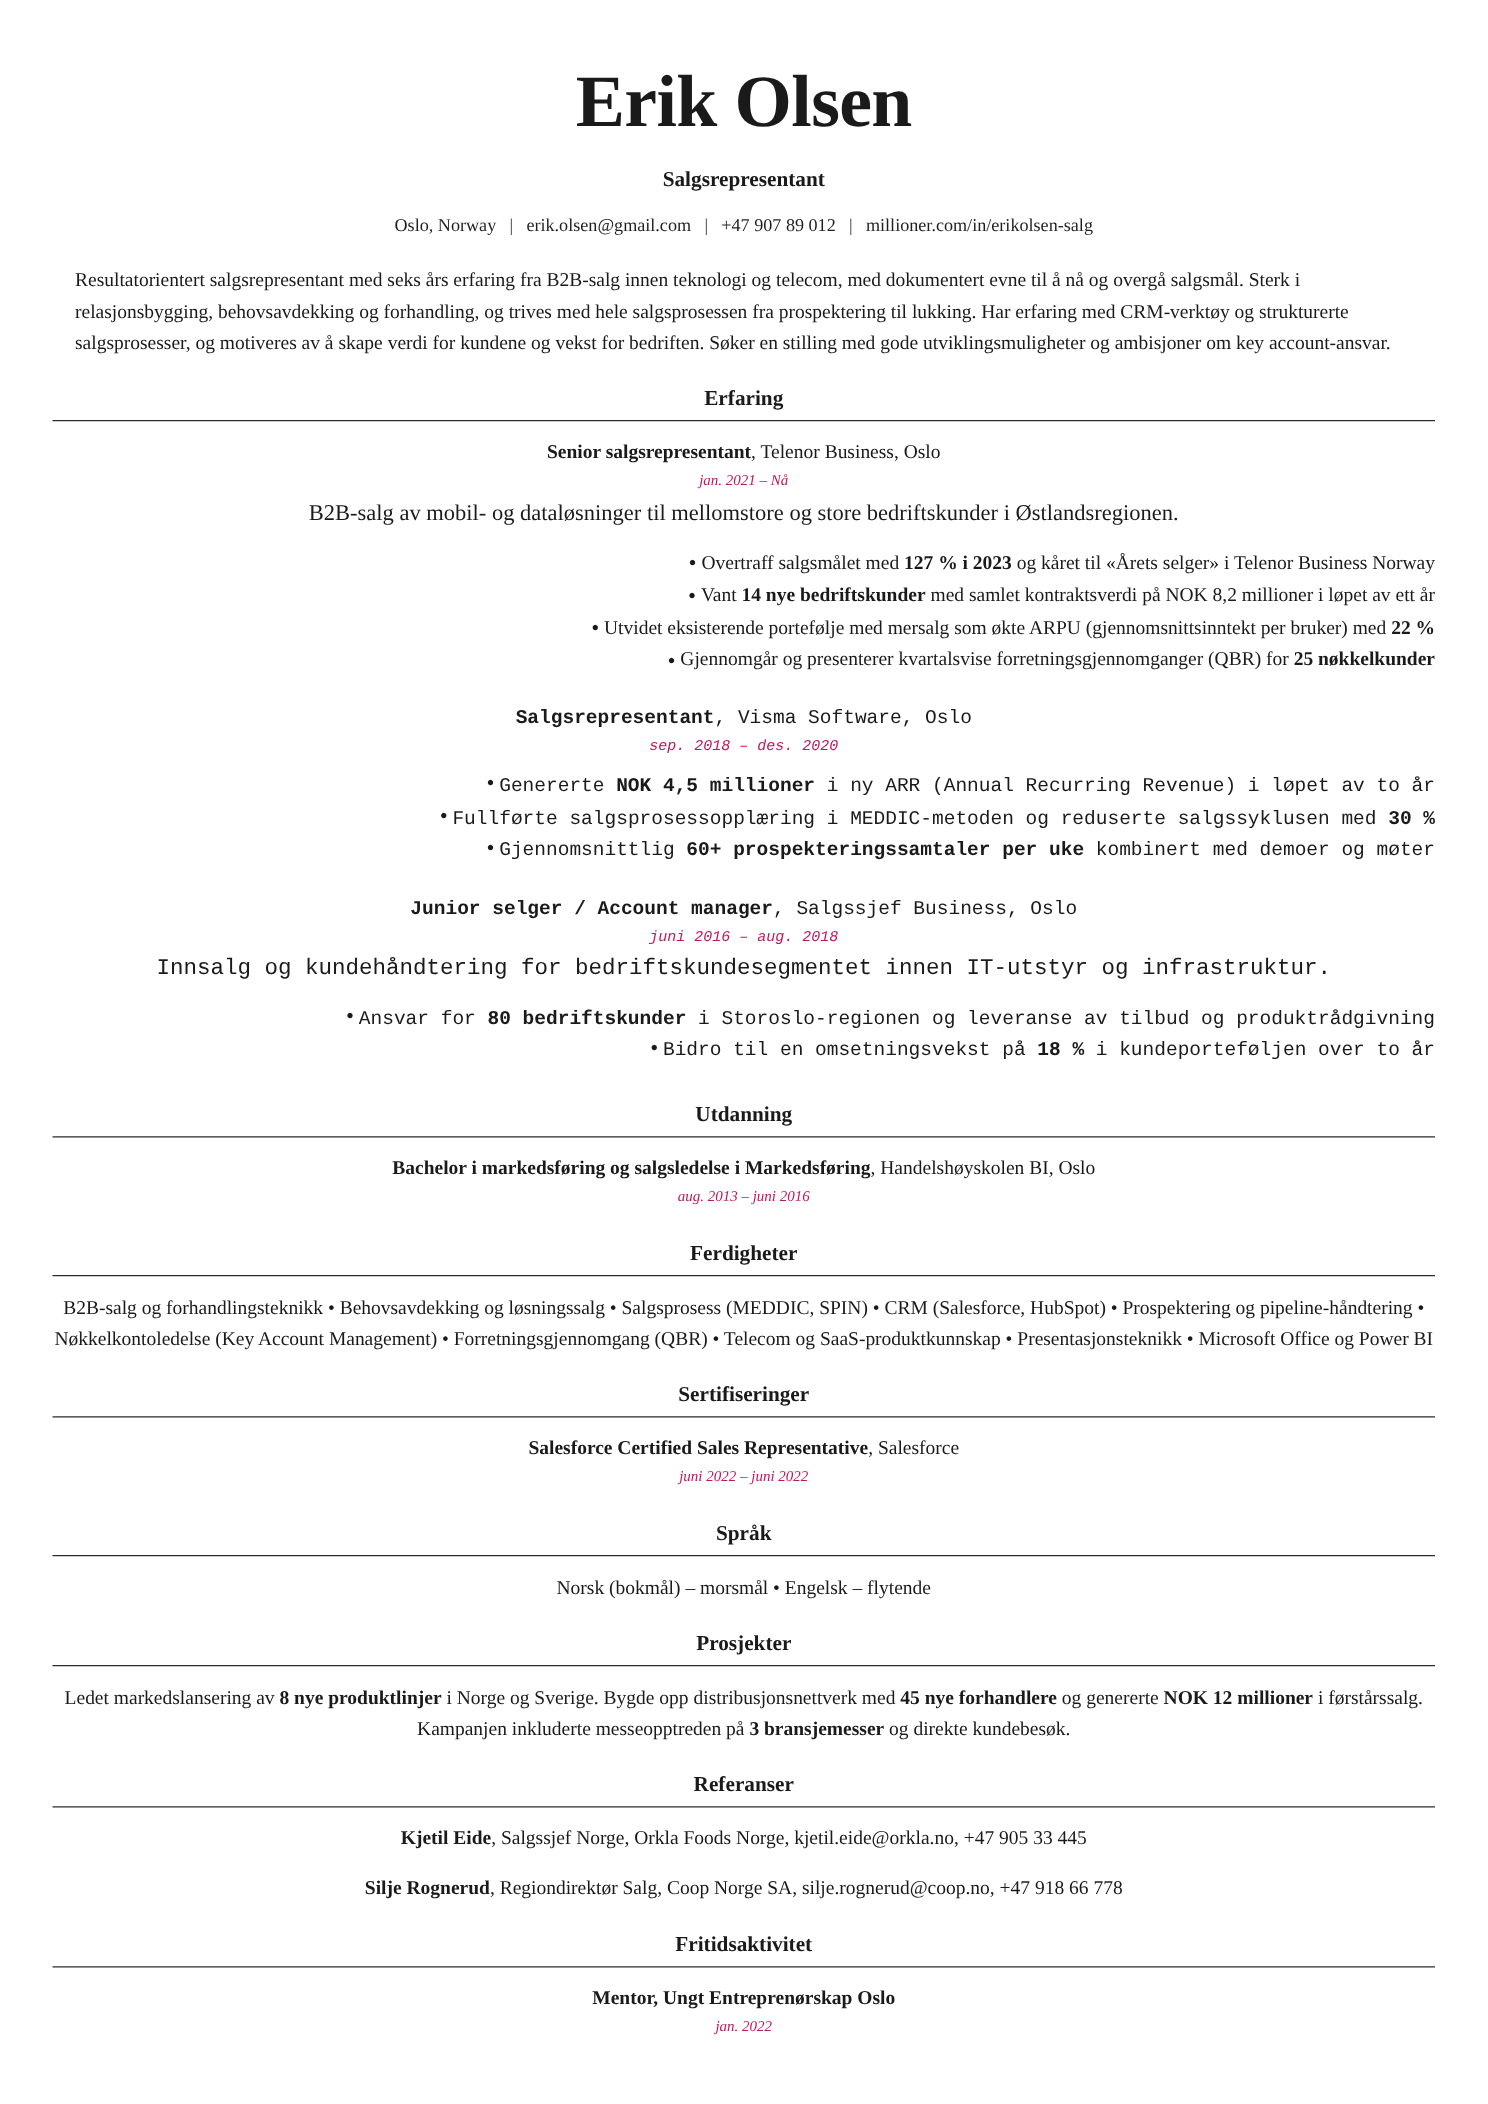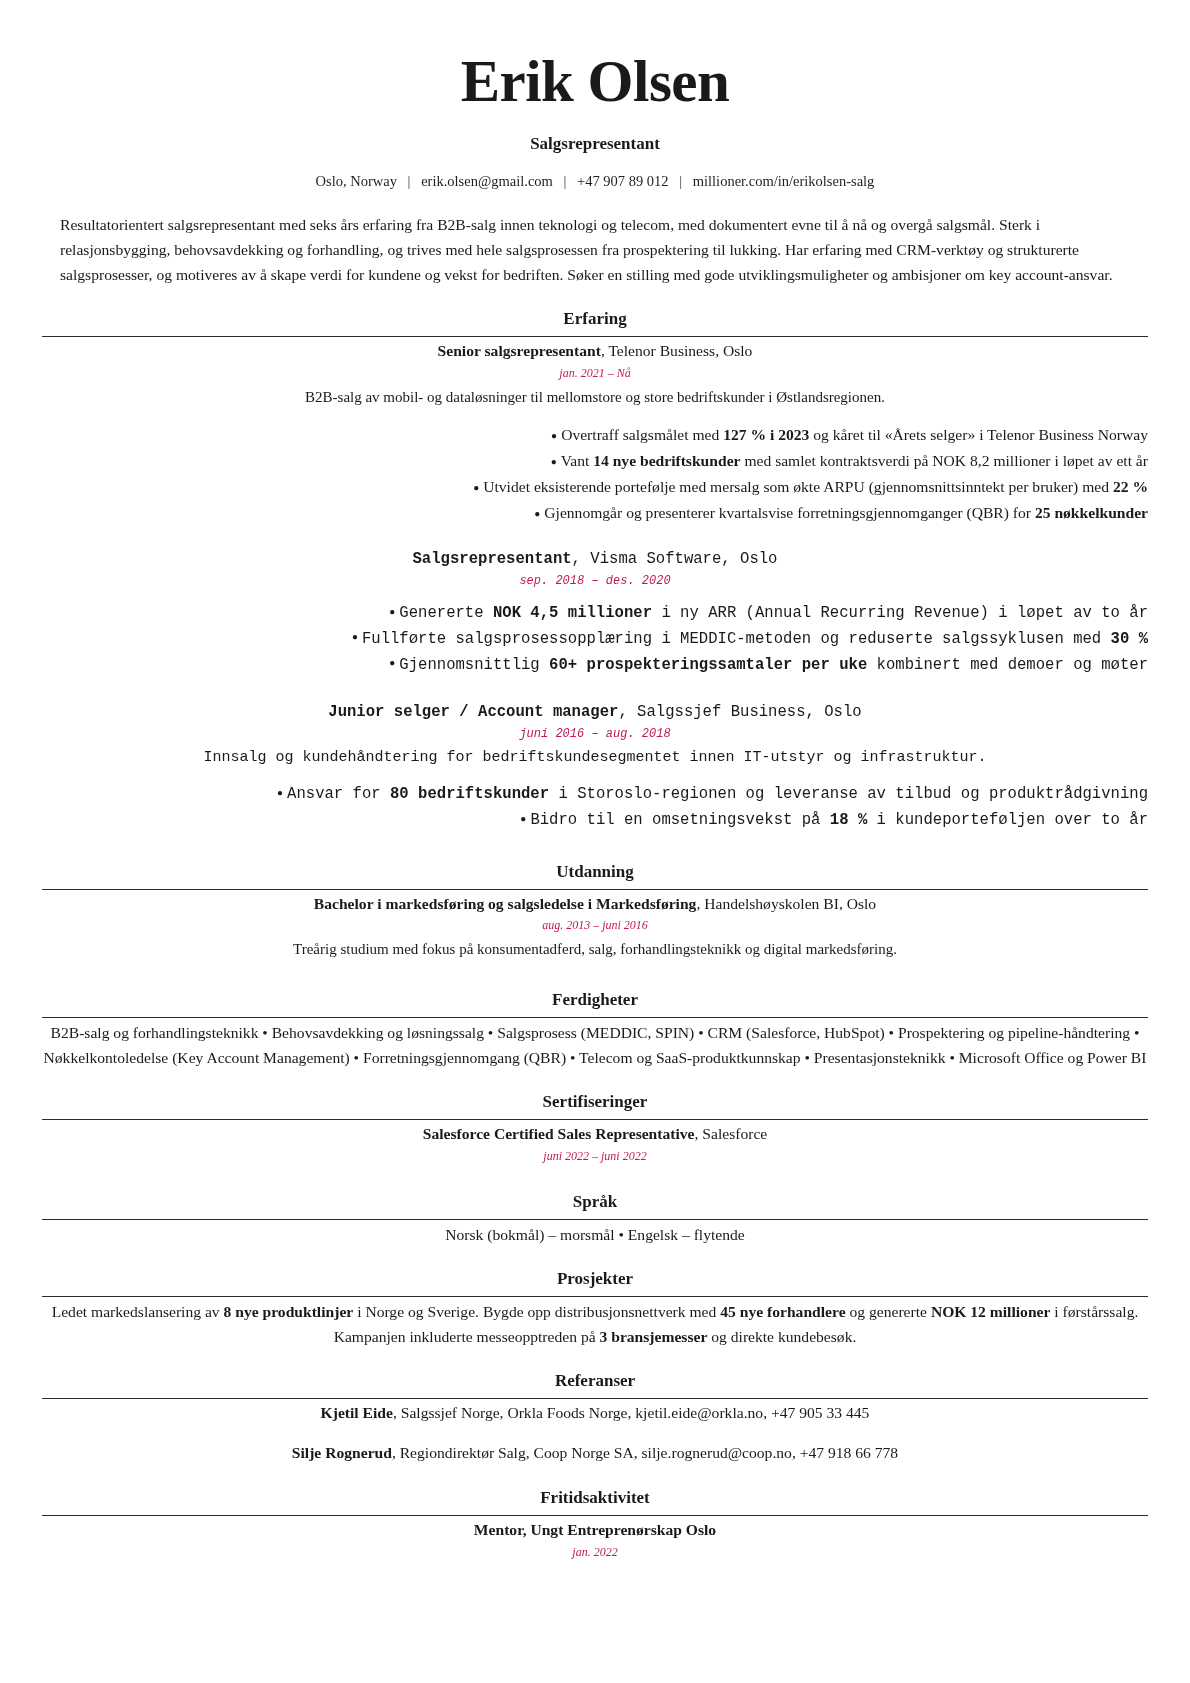--- a/index.html
+++ b/index.html
@@ -66,21 +66,21 @@
     font-size: 17px;
     font-weight: 700;
     padding-bottom: 7px;
   }
   .section-rule {
     border-bottom: 1.6px solid #2b2b2b;
     width: 100%;
     height: 0;
   }
   .section-body {
-    padding-top: 2px;
+    padding-top: 13px;
   }
 
   
   .entry {
     text-align: center;
     margin-bottom: 6px;
   }
   .entry + .entry {
     margin-top: 22px;
     font-family: Liberation Mono, monospace;
@@ -92,21 +92,21 @@
   .entry-heading b {
     font-weight: 700;
   }
   .entry-dates {
     font-size: 12px;
     font-style: italic;
     margin-top: 3px;
     color: #be185d;
   }
   .entry-desc {
-    font-size: 15px;
+    font-size: 18px;
     line-height: 1.55;
     margin-top: 5px;
   }
   .bullets {
     margin: 13px 0 0 0;
     padding: 0;
     list-style: none;
   }
   .bullets li {
     font-size: 15.6px;
@@ -191,21 +191,20 @@
       </div>
   </div>
 
   <div class="section">
     <div class="section-title">Utdanning</div>
     <div class="section-rule"></div>
     <div class="section-body" id="education-body">
         <div class="entry">
           <div class="entry-heading"><b>Bachelor i markedsføring og salgsledelse i Markedsføring</b><span>, Handelshøyskolen BI, Oslo</span></div>
           <div class="entry-dates">aug. 2013 – juni 2016</div>
-          <div class="entry-desc">Treårig studium med fokus på konsumentadferd, salg, forhandlingsteknikk og digital markedsføring.</div>
         </div>
       </div>
   </div>
 
   <div class="section">
     <div class="section-title">Ferdigheter</div>
     <div class="section-rule"></div>
     <div class="section-body">
       <div class="plain-block">B2B-salg og forhandlingsteknikk • Behovsavdekking og løsningssalg • Salgsprosess (MEDDIC, SPIN) • CRM (Salesforce, HubSpot) • Prospektering og pipeline-håndtering • Nøkkelkontoledelse (Key Account Management) • Forretningsgjennomgang (QBR) • Telecom og SaaS-produktkunnskap • Presentasjonsteknikk • Microsoft Office og Power BI</div>
     </div>

